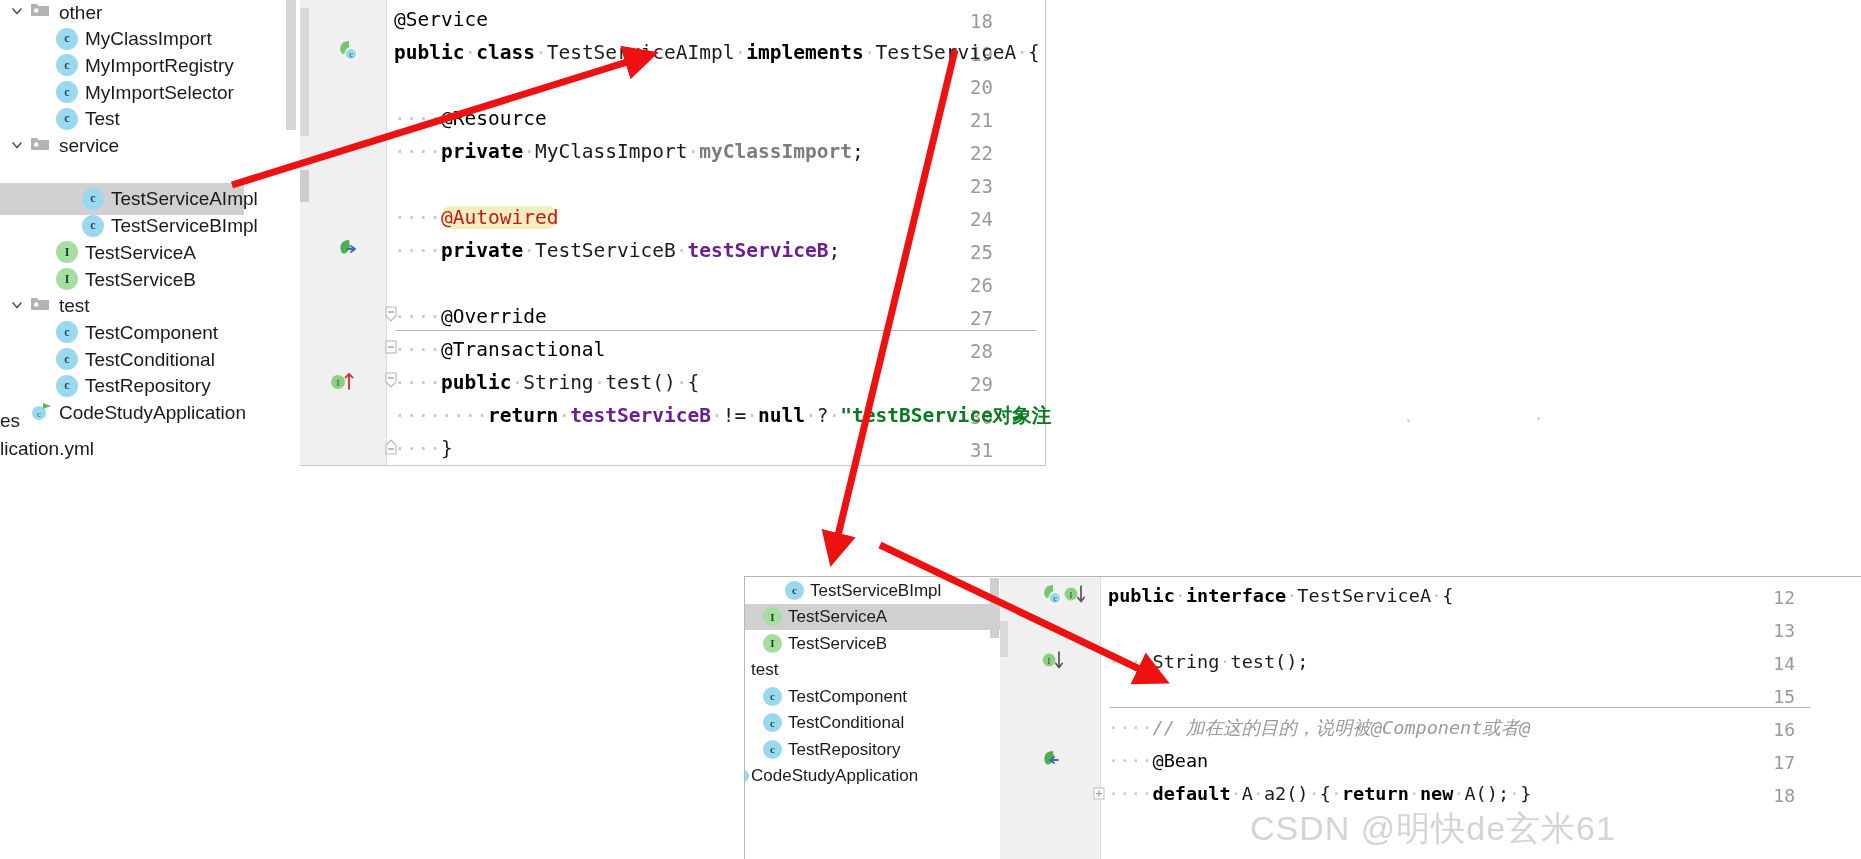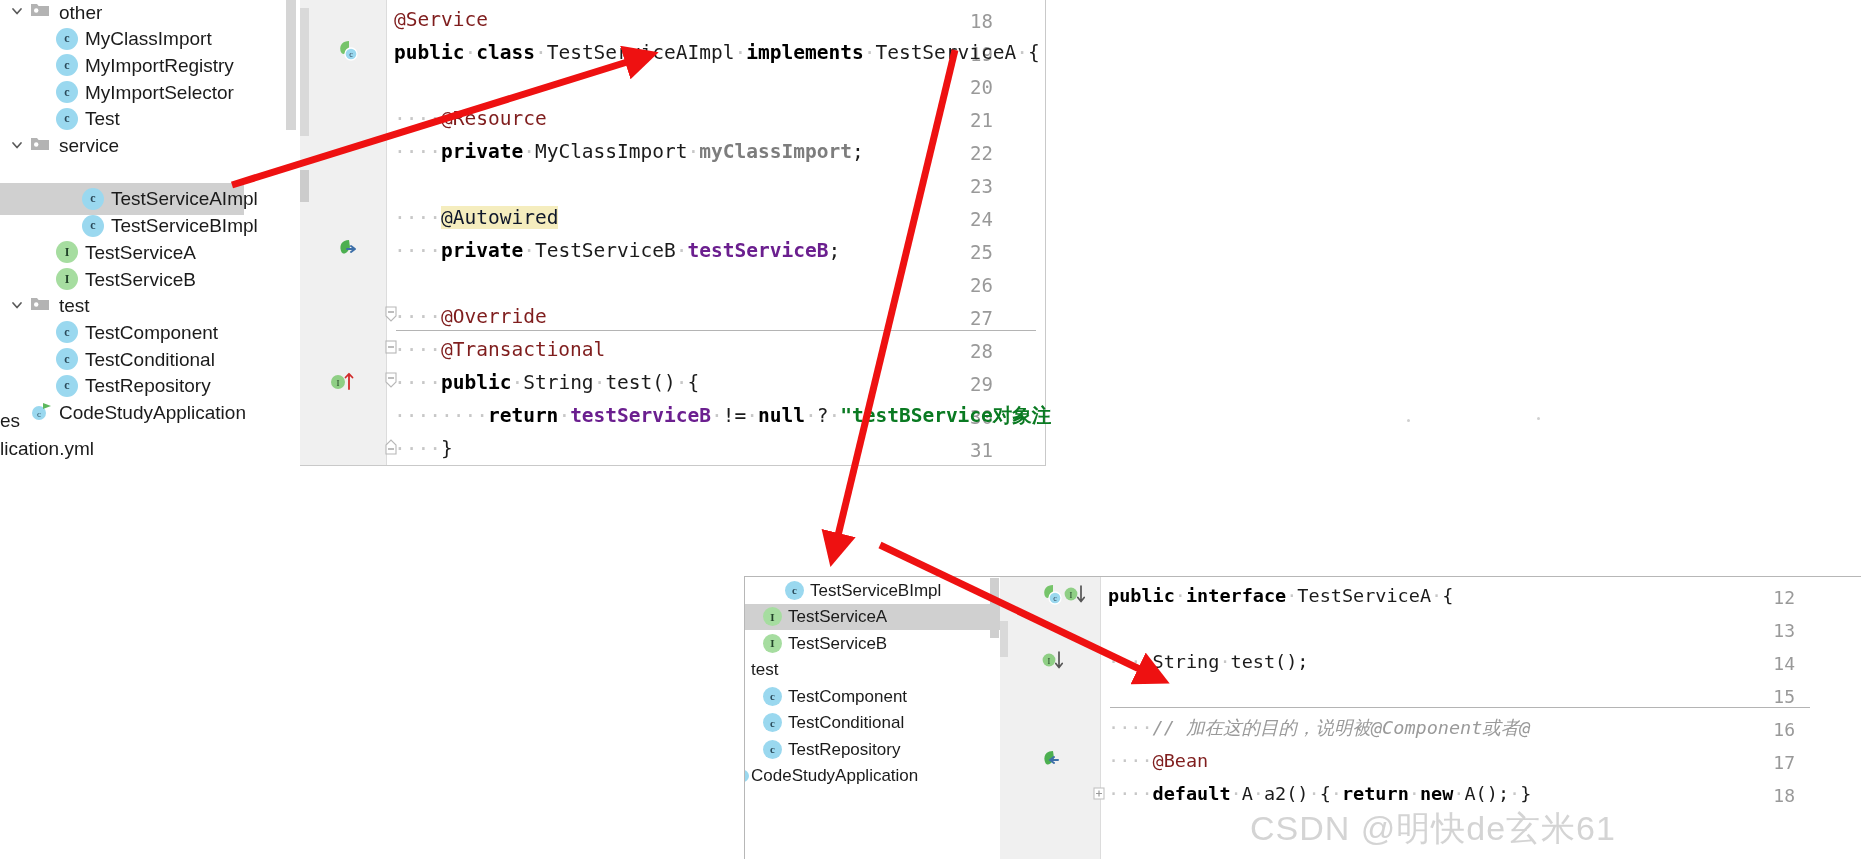--- a/index.html
+++ b/index.html
@@ -51,22 +51,22 @@
   .ln{position:absolute;right:52px;font-size:19px;color:#999999;
       font-family:"DejaVu Sans Mono",monospace;}
   .gmark{position:absolute;left:38px;width:22px;height:22px;}
   .fold{position:absolute;left:84px;width:16px;height:22px;}
 
   .code-line{
     position:absolute;left:94px;white-space:pre;font-size:19.5px;
     font-family:"DejaVu Sans Mono",monospace;line-height:1;
   }
   .kw{color:#000000;font-weight:700;}
-  .ann{color:#7f1d1d;}
-  .ann-hl{color:#0f172a;background:#f5edbe;}
+  .ann{color:#000000;}
+  .ann-hl{color:#b91c1c;background:#f5edbe;border-radius:10px;}
   .typ{color:#1b1b1b;}
   .fld{color:#7d7d7d;font-weight:700;}
   .fldp{color:#6b1f8f;font-weight:700;}
   .str{color:#0a7a22;font-weight:700;}
   .plain{color:#1b1b1b;}
   .dot{color:#c7c7c7;}
   .sep{position:absolute;left:96px;width:640px;height:1px;background:#b4b4b4;}
 
   
   .loose{position:absolute;font-size:19px;color:#1b1b1b;white-space:nowrap;}

